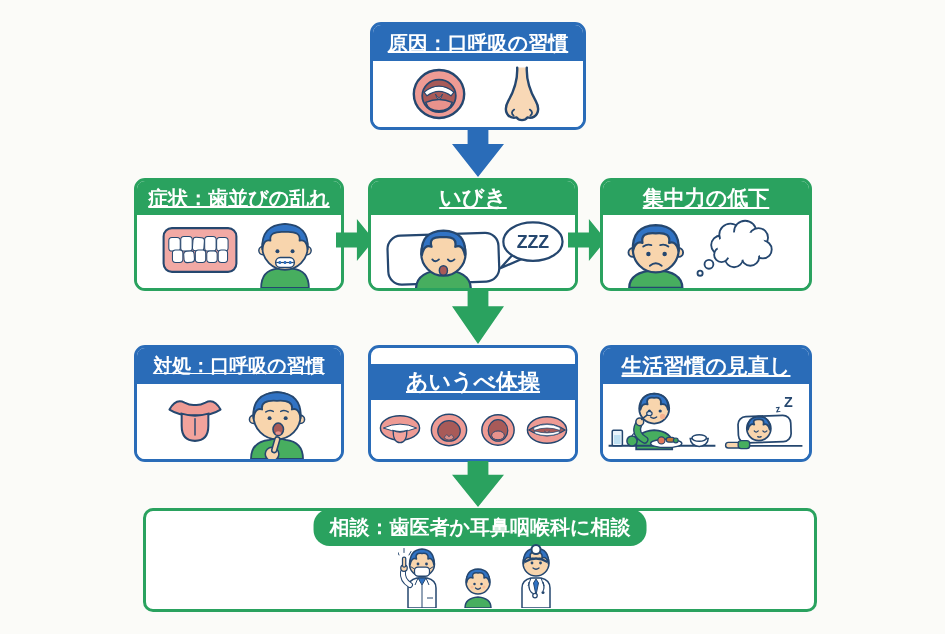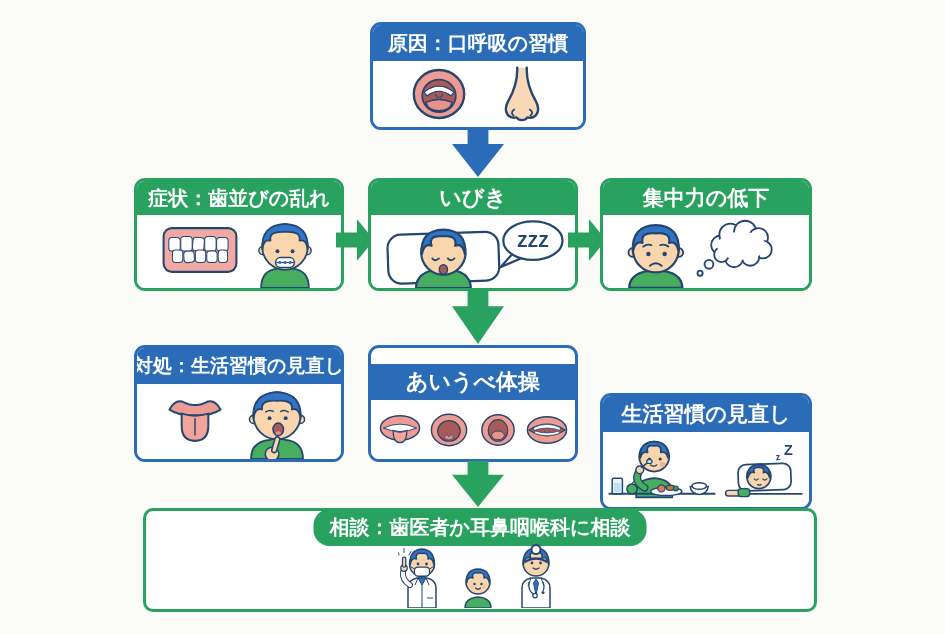--- a/index.html
+++ b/index.html
@@ -9,21 +9,21 @@
   }
   html,body{margin:0;padding:0;}
   body{font-family:"Liberation Sans","DejaVu Sans",sans-serif;background:#eee;}
   .canvas{position:relative;width:945px;height:634px;background:var(--bg);overflow:hidden;}
 
   .box{position:absolute;border:3.5px solid;border-radius:11px;background:#fff;
        display:flex;flex-direction:column;overflow:hidden;box-sizing:border-box;}
   .box.blue{border-color:var(--blue);}
   .box.green{border-color:var(--green);}
   .box-header{flex:0 0 auto;display:flex;align-items:center;justify-content:center;
-              color:#fff;font-weight:bold;letter-spacing:0;white-space:nowrap;}
+              color:#fff;font-weight:bold;letter-spacing:0;white-space:nowrap;text-decoration:underline;}
   .box.blue .box-header{background:var(--blue);}
   .box.green .box-header{background:var(--green);}
   .box-body{flex:1;display:flex;align-items:center;justify-content:center;background:#fff;min-height:0;}
 
   .arrow{position:absolute;}
   .arrow.down{clip-path:polygon(30% 0,70% 0,70% 30%,100% 30%,50% 100%,0 30%,30% 30%);}
   .arrow.right{clip-path:polygon(0 32%,55% 32%,55% 0,100% 50%,55% 100%,55% 68%,0 68%);}
   .blue-fill{background:var(--blue);}
   .green-fill{background:var(--green);}
 
@@ -100,21 +100,21 @@
       </svg>
     </div>
   </section>
 
   <div class="arrow right green-fill" style="left:336px;top:219px;width:38px;height:42px;"></div>
 
   <section class="box green" style="left:368px;top:178px;width:210px;height:113px;">
     <header class="box-header" style="height:34px;font-size:22px;text-align:center;">
       <span>いびき</span>
     </header>
-    <div class="box-body" style="align-items:flex-end;font-family:Liberation Mono, monospace;">
+    <div class="box-body" style="align-items:flex-start;">
       <svg width="200" height="74" viewBox="0 0 270 100">
         <rect x="20" y="26" width="150" height="66" rx="18" fill="#fff" stroke="#25476f" stroke-width="3" transform="rotate(-2 95 60)"></rect>
         <path d="M58,100 Q58,76 95,74 Q132,76 132,100 Z" fill="#47ae5f" stroke="#25476f" stroke-width="3"></path>
         <circle cx="95" cy="52" r="30" fill="#f8d5ad" stroke="#25476f" stroke-width="3"></circle>
         <path d="M66,54 Q63,22 95,21 Q127,22 124,54 Q121,39 111,43 Q114,28 95,30 Q74,28 79,43 Q69,39 66,54 Z" fill="#3173c4" stroke="#25476f" stroke-width="3" stroke-linejoin="round"></path>
         <path d="M80,60 q4,5 9,0" stroke="#25476f" stroke-width="2.5" fill="none" stroke-linecap="round"></path>
         <path d="M101,60 q4,5 9,0" stroke="#25476f" stroke-width="2.5" fill="none" stroke-linecap="round"></path>
         <ellipse cx="95" cy="75" rx="5.5" ry="6.5" fill="#a85a58" stroke="#25476f" stroke-width="2"></ellipse>
         <g>
           <path d="M192,50 L172,72 L204,58 Z" fill="#fff" stroke="#25476f" stroke-width="3" stroke-linejoin="round"></path>
@@ -159,21 +159,21 @@
           <circle cx="122" cy="80" r="3.5" fill="#fff" stroke="#25476f" stroke-width="2.5"></circle>
         </g>
       </svg>
     </div>
   </section>
 
   <div class="arrow down green-fill" style="left:452px;top:290px;width:52px;height:54px;"></div>
 
   <section class="box blue" style="left:134px;top:345px;width:210px;height:117px;">
     <header class="box-header" style="height:36px;font-size:19px;">
-      <span>対処：生活習慣の見直し</span>
+      <span>対処：口呼吸の習慣</span>
     </header>
     <div class="box-body" style="gap:18px;align-items:flex-end;">
       <svg width="58" height="56" viewBox="0 0 100 96" style="margin-bottom:11px;">
         <path d="M6,30 Q17,10 32,18 Q42,23 50,22 Q58,23 68,18 Q83,10 94,30 Q75,42 50,40 Q25,42 6,30 Z" fill="#ee9b94" stroke="#25476f" stroke-width="3.5" stroke-linejoin="round"></path>
         <path d="M27,37 L27,58 Q27,84 50,84 Q73,84 73,58 L73,37 Q50,44 27,37 Z" fill="#f2a39c" stroke="#25476f" stroke-width="3.5"></path>
         <path d="M50,46 L50,74" stroke="#25476f" stroke-width="2.5" stroke-linecap="round"></path>
       </svg>
       <svg width="70" height="78" viewBox="0 0 112 126">
         <path d="M14,126 Q14,98 44,95 Q50,93 57,93 Q64,93 70,95 Q98,98 98,126 Z" fill="#47ae5f" stroke="#25476f" stroke-width="3"></path>
         <circle cx="18" cy="62" r="6.5" fill="#f8d5ad" stroke="#25476f" stroke-width="2.5"></circle>
@@ -215,21 +215,21 @@
       <svg width="46" height="36" viewBox="0 0 94 72">
         <ellipse cx="47" cy="36" rx="40" ry="27" fill="#ee9b94" stroke="#25476f" stroke-width="3"></ellipse>
         <path d="M10,36 Q47,12 84,36 Q47,60 10,36 Z" fill="#a85a58" stroke="#25476f" stroke-width="2.5"></path>
         <path d="M20,31 Q47,18 74,31 L74,37 Q47,27 20,37 Z" fill="#fff" stroke="#25476f" stroke-width="1.5"></path>
         <path d="M22,43 Q47,52 72,43 L72,38 Q47,46 22,38 Z" fill="#fff" stroke="#25476f" stroke-width="1.5"></path>
         <path d="M41,38 q6,6 12,0" stroke="#25476f" stroke-width="1.5" fill="#c97f7b"></path>
       </svg>
     </div>
   </section>
 
-  <section class="box blue" style="left:600px;top:345px;width:212px;height:117px;margin-top:48px;">
+  <section class="box blue" style="left:600px;top:345px;width:212px;height:117px;">
     <header class="box-header" style="height:36px;font-size:21px;">
       <span>生活習慣の見直し</span>
     </header>
     <div class="box-body" style="gap:2px;align-items:flex-end;">
       <svg width="114" height="72" viewBox="0 0 190 120">
         <path d="M52,104 L52,96 Q52,74 82,72 Q112,74 112,96 L112,104 Z" fill="#47ae5f" stroke="#25476f" stroke-width="3"></path>
         <circle cx="82" cy="36" r="25" fill="#f8d5ad" stroke="#25476f" stroke-width="3"></circle>
         <path d="M59,38 Q57,12 82,11 Q107,12 105,38 Q102,26 93,29 Q95,16 82,18 Q67,16 71,29 Q62,26 59,38 Z" fill="#3173c4" stroke="#25476f" stroke-width="3" stroke-linejoin="round"></path>
         <circle cx="74" cy="40" r="2.7" fill="#25476f"></circle>
         <circle cx="92" cy="40" r="2.7" fill="#25476f"></circle>

